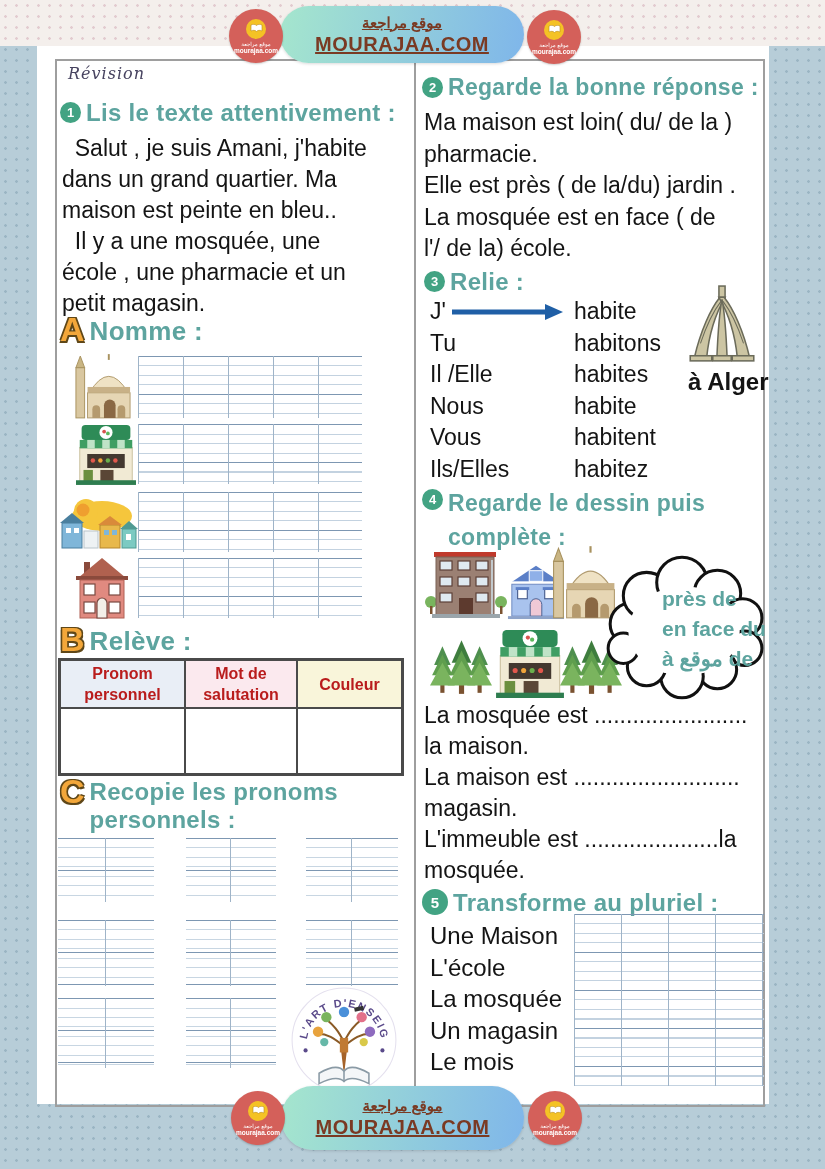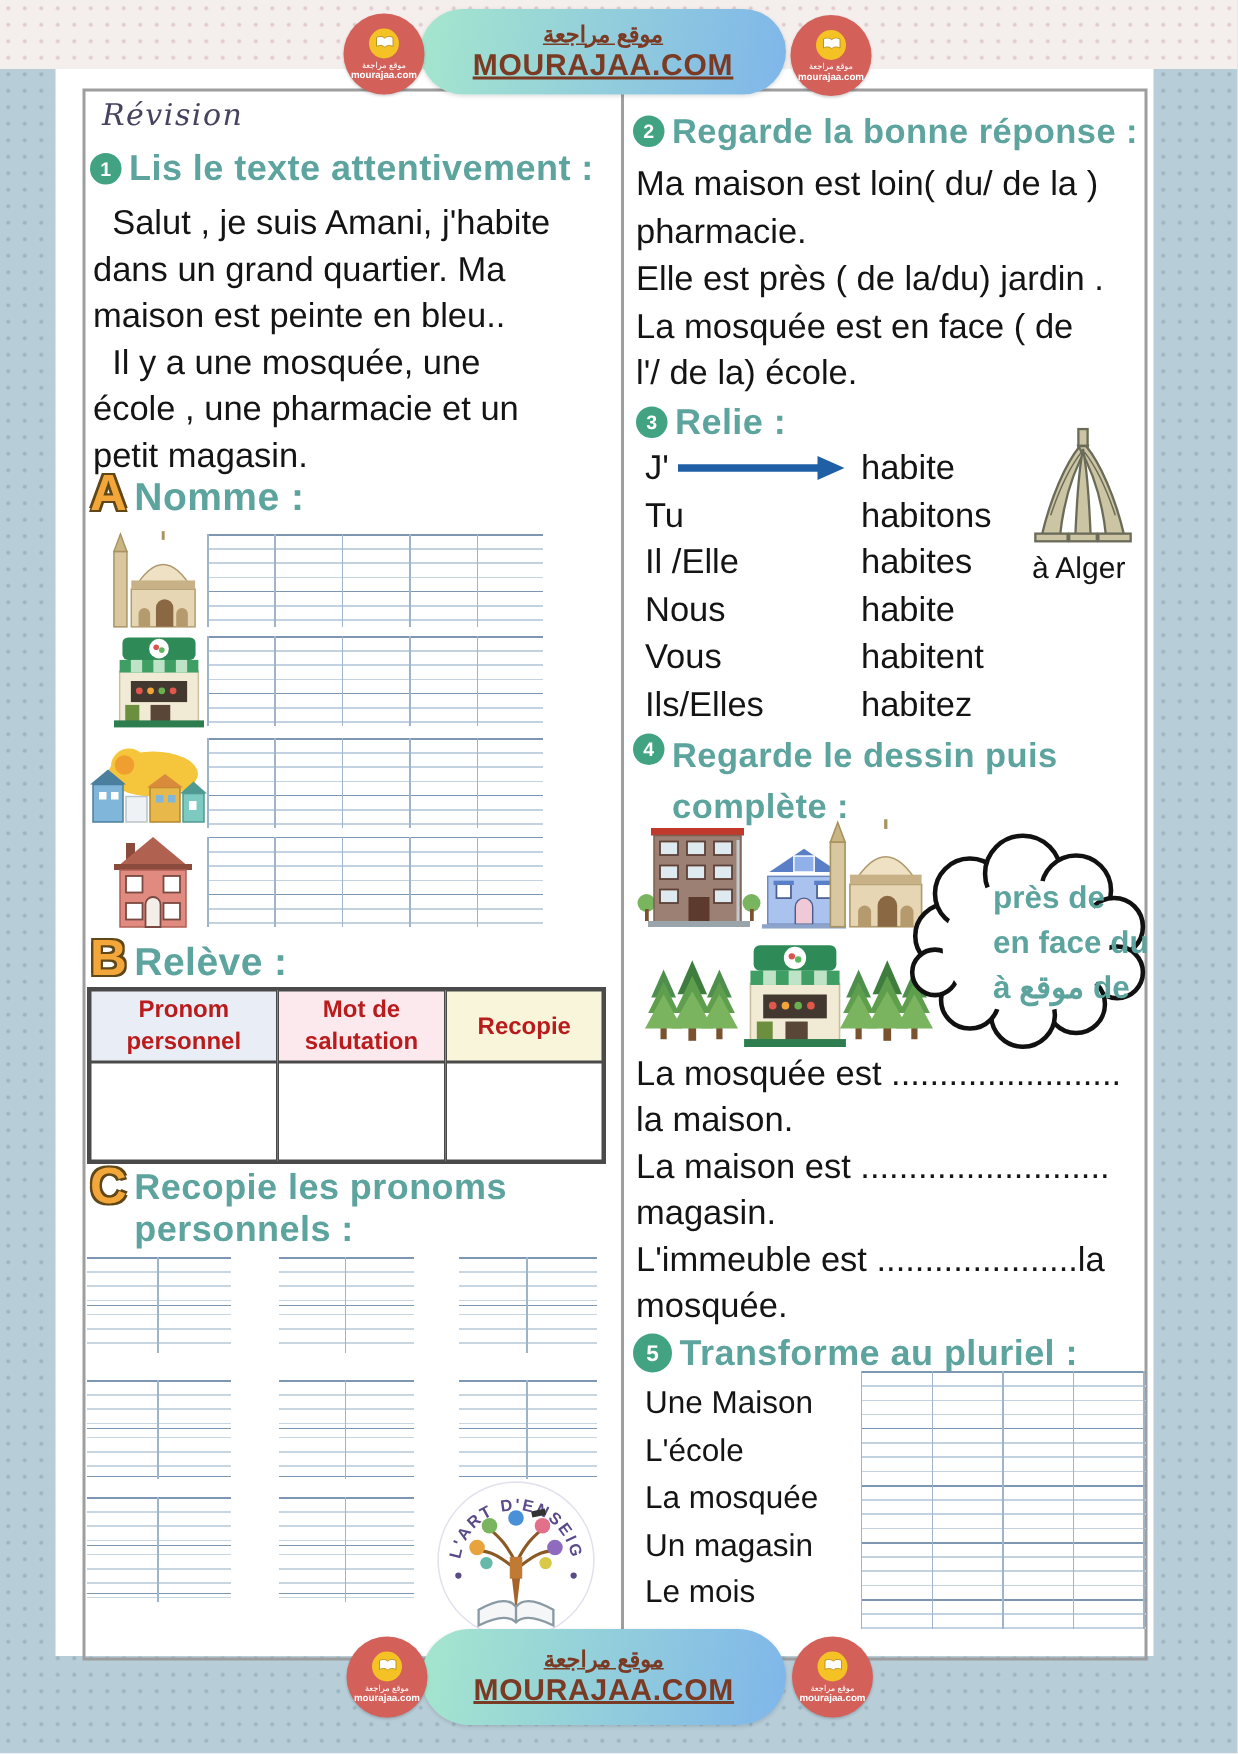--- a/index.html
+++ b/index.html
@@ -14,21 +14,21 @@
   .abs{position:absolute;}
   .topstrip{
     left:0;top:0;width:825px;height:46px;background-color:#f4efec;
     background-image:radial-gradient(rgba(214,178,188,.6) 1px, transparent 1.6px);
     background-size:11px 11px;
   }
   .sheet{left:37px;top:46px;width:732px;height:1058px;background:#fff;}
   .frame{left:55px;top:59px;width:706px;height:1044px;border:2px solid #9e9e9e;}
   .divider{left:414px;top:59px;width:2px;height:1046px;background:#9e9e9e;}
 
-  .script-title{font-family:"DejaVu Serif", serif;font-style:italic;font-size:20px;color:#46425f;letter-spacing:1px;}
+  .script-title{font-family:"DejaVu Serif", serif;font-style:italic;font-size:16px;color:#46425f;letter-spacing:1px;}
   .hrow{display:flex;align-items:flex-start;gap:5px;}
   .badge{width:21px;height:21px;border-radius:50%;background:#42a383;color:#fff;
     font-size:13px;font-weight:bold;display:flex;align-items:center;justify-content:center;flex:0 0 auto;margin-top:3px;}
   .badge.big{width:26px;height:26px;font-size:15px;margin-top:1px;}
   .teal-h{color:#5da49f;font-weight:bold;font-size:24px;letter-spacing:.3px;}
   .bubble{font-size:34px;font-weight:bold;color:#f3a73a;line-height:30px;
     text-shadow:-1.5px -1.5px 0 #5f4718,1.5px -1.5px 0 #5f4718,-1.5px 1.5px 0 #5f4718,1.5px 1.5px 0 #5f4718;}
   .body-text{font-size:23px;line-height:31px;color:#141414;white-space:pre-wrap;}
   .ml{white-space:pre-wrap;}
 
@@ -63,21 +63,21 @@
   }
   .pill .ar{font-size:15px;font-weight:bold;color:#7a3a23;text-decoration:underline;}
   .pill .site{font-size:20px;font-weight:bold;color:#7a3a23;text-decoration:underline;letter-spacing:.5px;}
   .redlogo{width:54px;height:54px;border-radius:50%;background:#d4605a;display:flex;flex-direction:column;align-items:center;justify-content:center;
     box-shadow:0 1px 2px rgba(0,0,0,.2);}
   .redlogo .ycirc{width:20px;height:20px;border-radius:50%;background:#f4c225;display:flex;align-items:center;justify-content:center;}
   .redlogo .t1{font-size:5.5px;color:#fff;margin-top:2px;line-height:6px;}
   .redlogo .t2{font-size:6.5px;color:#fff;font-weight:bold;line-height:7px;}
 
   .bubbletext{color:#5da49f;font-size:21px;line-height:30px;font-weight:bold;white-space:pre-line;}
-  .loc{font-size:20px;color:#141414;}
+  .loc{font-size:24px;color:#141414;font-weight:bold;}
 </style>
 </head>
 <body>
 
 <div id="canvas">
 
   <div class="abs topstrip"></div>
   <div class="abs sheet"></div>
   <div class="abs frame"></div>
   <div class="abs divider"></div>
@@ -200,21 +200,21 @@
   <div class="abs hrow" style="left:60px;top:624px;">
     <span class="bubble">B</span>
     <span class="teal-h" style="font-size:26px;margin-top:2px;">Relève :</span>
   </div>
 
   <div class="abs rtable" style="left:58px;top:658px;">
     <div class="rcell hb1">Pronom
 personnel</div>
     <div class="rcell hb2">Mot de
 salutation</div>
-    <div class="rcell hb3">Recopie</div>
+    <div class="rcell hb3">Couleur</div>
     <div class="rcell"></div>
     <div class="rcell"></div>
     <div class="rcell"></div>
   </div>
 
   <div class="abs hrow" style="left:60px;top:776px;">
     <span class="bubble">C</span>
     <span class="teal-h ml" style="line-height:28px;margin-top:2px;">Recopie les pronoms
 personnels :</span>
   </div>
@@ -446,21 +446,21 @@
 la maison.
 La maison est ..........................
 magasin.
 L'immeuble est .....................la
 mosquée.</div>
 
   <div class="abs hrow" style="left:422px;top:888px;">
     <span class="badge big">5</span>
     <span class="teal-h" style="margin-top:1px;">Transforme au pluriel :</span>
   </div>
-  <div class="abs body-text" style="left:430px;top:920px;font-size:21px;line-height:31.5px;">Une Maison
+  <div class="abs body-text" style="left:430px;top:920px;font-size:24px;line-height:31.5px;">Une Maison
 L'école
 La mosquée
 Un magasin
 Le mois</div>
   <div class="abs seyes5" style="left:574px;top:914px;width:190px;height:172px;"></div>
 
   <div class="abs pill" style="left:281px;top:1086px;width:243px;height:64px;border-radius:32px;">
     <div class="ar">موقع مراجعة</div>
     <div class="site">MOURAJAA.COM</div>
   </div>

